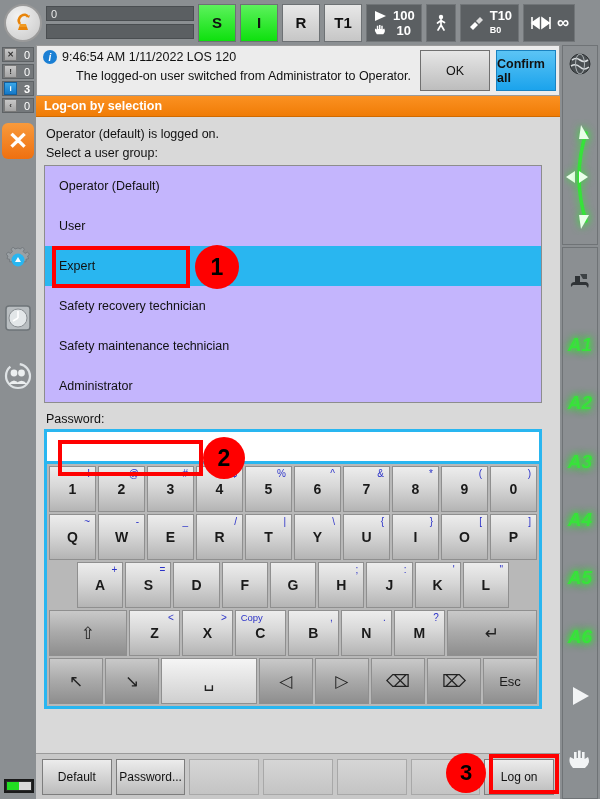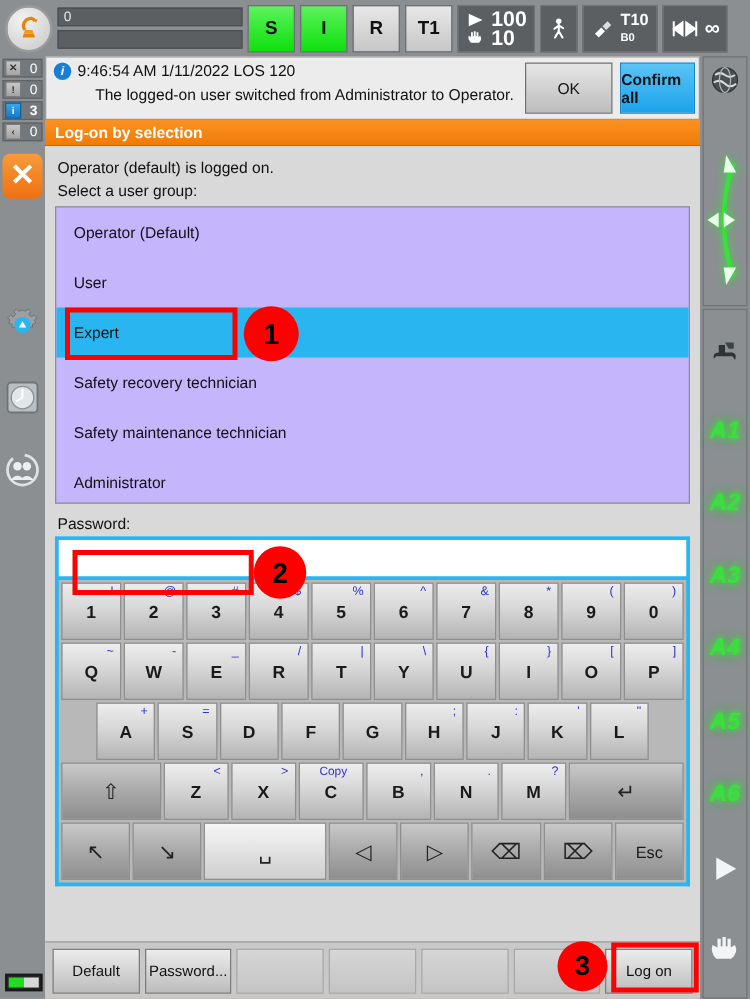--- a/index.html
+++ b/index.html
@@ -40,21 +40,21 @@
     font-weight: bold; font-size: 15px; color: #111;
     border: 1px solid #6d7174;
   }
   .stbtn.green { background: linear-gradient(180deg,#5cf25c,#0ee00e); }
   .stbtn.grey  { background: linear-gradient(180deg,#e8e8e8,#c6c6c6); }
   .stpanel {
     height: 38px; background: #5b5f62; border: 1px solid #717578;
     display:flex; align-items:center; padding: 0 6px; gap: 5px; flex:none;
     color:#fff;
   }
-  .stpanel .nums { display:flex; flex-direction:column; font-size: 17px; font-weight:bold; line-height:15px; text-align:left; }
+  .stpanel .nums { display:flex; flex-direction:column; font-size: 13px; font-weight:bold; line-height:15px; text-align:center; }
   .stpanel .nums span { color:#fff; }
   .stpanel .ic { display:flex; flex-direction:column; gap:2px; align-items:center; }
   .t10 { display:flex; flex-direction:column; line-height:14px; font-size:13px; font-weight:bold; }
   .t10 .sm { font-size:9px; }
   .infinity { font-size: 17px; font-weight: bold; letter-spacing:-1px;}
 
   
   .leftbar {
     position: absolute; left: 0; top: 45px; width: 36px; height: 754px;
     background: #8b8f92;
@@ -139,21 +139,21 @@
     background: linear-gradient(180deg,#5bc4f5,#1ba3ec); color:#111;
     border:1px solid #1a82c0; width:60px;font-weight:bold;
   }
 
   
   .wintitle {
     background: linear-gradient(180deg,#fb9122,#f07c06);
     color:#fff; font-weight:bold; font-size:12.5px;
     padding: 3px 8px; border-bottom:1px solid #d06a00;
   }
-  .winbody { background:#d9d9d9; padding: 6px 8px 0 8px; height: 650px; position:relative; }
+  .winbody { background:#d9d9d9; padding: 6px 18px 0 8px; height: 650px; position:relative; }
   .lbl { font-size:12.5px; color:#111; margin: 4px 0 5px 2px; }
 
   .listbox {
     background:#c4b5fd; border:1px solid #8d8d8d;
     height: 238px; overflow:hidden; position:relative;
   }
   .listitem {
     height: 40px; display:flex; align-items:center;
     padding-left: 14px; font-size:12.5px; color:#111;
   }
@@ -183,21 +183,21 @@
   .key.dark {
     background: linear-gradient(180deg,#c9c9c9 0%,#a9a9a9 50%,#8e8e8e 100%);
     font-weight:normal;
   }
   .key.space { background: linear-gradient(180deg,#f5f5f5 0%,#e2e2e2 50%,#cfcfcf 100%); }
   .key .alt {
     position:absolute; top: 1px; right: 5px;
     font-size: 10px; color: #2b32c8; font-weight: normal;
   }
   .key .altw {
-    position:absolute; top: 1px; right: 12px;
+    position:absolute; top: 1px; right: 22px;
     font-size: 9.5px; color: #2b32c8; font-weight: normal;
   }
   .key .sym { font-size: 12px; color:#2b32c8; font-weight:bold; }
   .key .glyph { font-size: 17px; color:#222; font-weight:normal; }
   .key.w15 { flex: 1.55; }
   .key.w18 { flex: 1.8; }
 
   
   .btnbar {
     position:absolute; left:0; bottom:0; width:524px; height:46px;

